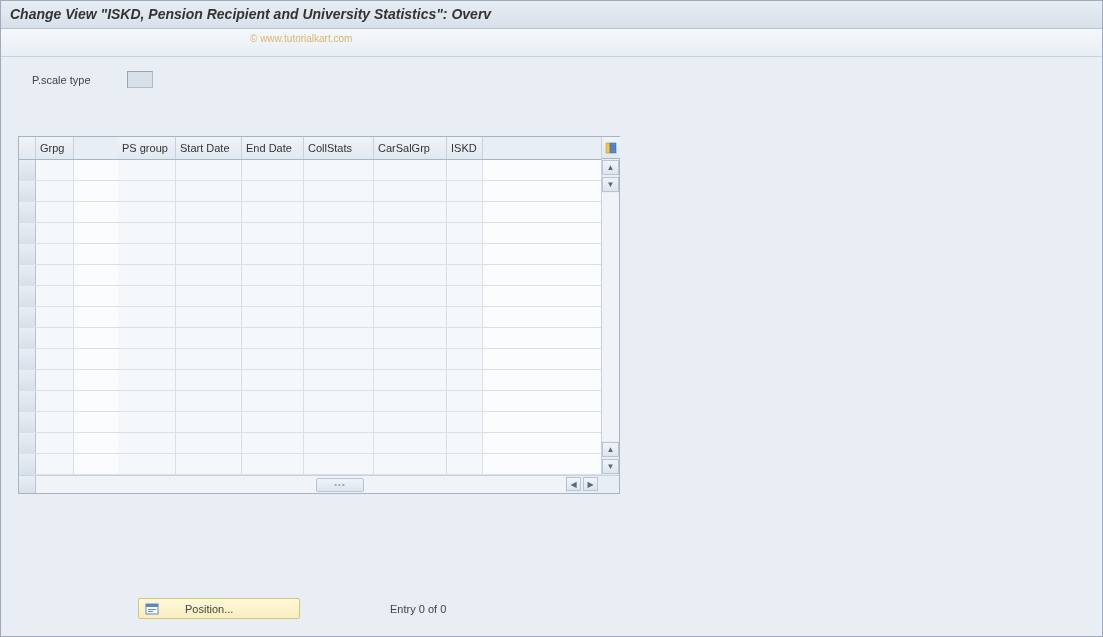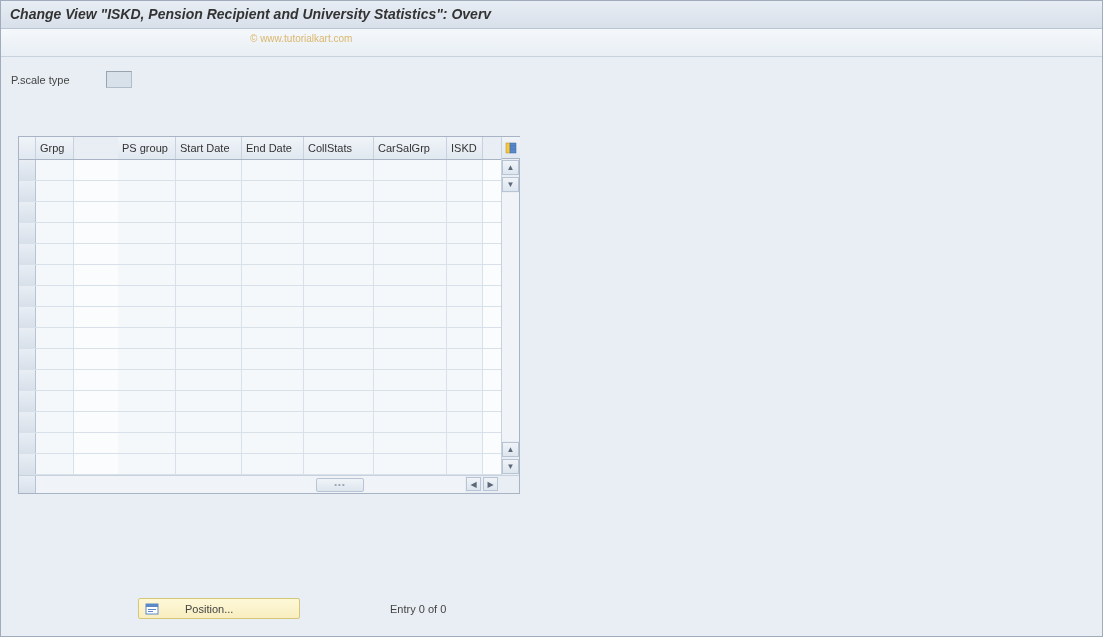--- a/index.html
+++ b/index.html
@@ -30,21 +30,21 @@
     .watermark {
       position: absolute;
       left: 250px;
       top: 4px;
       color: #d4a84a;
       font-size: 10px;
       font-weight: normal;
       opacity: 0.8;
     }
     .form-area {
-      padding: 14px 11px;
+      padding: 14px 32px;
     }
     .form-row {
       display: flex;
       align-items: center;
       margin-bottom: 4px;
     }
     .form-label {
       width: 95px;
       color: #444;
       font-size: 11px;
@@ -52,21 +52,21 @@
     .form-input {
       width: 26px;
       height: 17px;
       background: #d8e0ea;
       border: 1px solid #b0bcc8;
       border-top-color: #98a4b0;
       border-left-color: #98a4b0;
     }
     .table-wrapper {
       margin: 30px 18px 0 18px;
-      width: 502px;
+      width: 602px;
       border: 1px solid #a8b4c4;
       background: #e8eef4;
       position: relative;
     }
     .table-container {
       display: flex;
     }
     .table-grid {
       flex: 1;
     }

